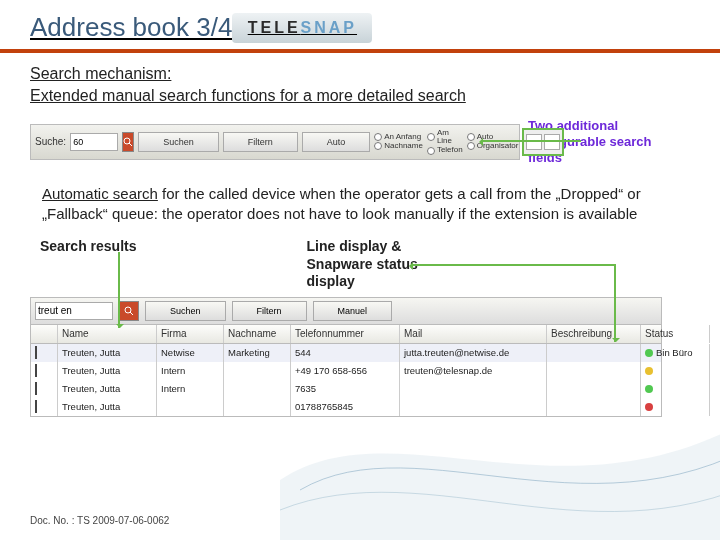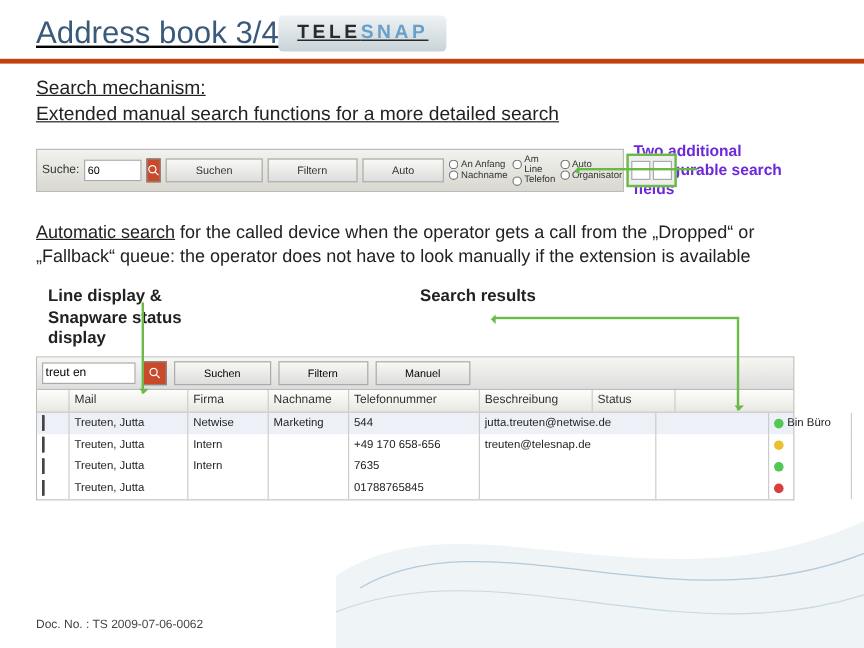--- a/index.html
+++ b/index.html
@@ -138,21 +138,21 @@
     font-weight: bold;
     color: #6d28d9;
     width: 150px;
     line-height: 1.25;
   }
   .row-tb1 { display:flex; align-items:flex-start; gap:8px; position:relative;}
   .para {
     font-size: 15px;
     color: #222;
     line-height: 1.35;
-    margin: 12px 0 14px 0;
+    margin: 12px 0 14px 12px;
   }
   .para .u { text-decoration: underline; }
   .labels-row {
     display: flex;
     gap: 170px;
     margin: 0 0 6px 10px;
   }
   .bold-label {
     font-size: 14px;
     font-weight: bold;
@@ -305,22 +305,22 @@
       <div class="callout-arrow1"></div>
     </div>
     <div class="callout1">Two additional configurable search fields</div>
   </div>
 
   <div class="para">
     <span class="u">Automatic search</span><span> for the called device when the operator gets a call from the „Dropped“ or „Fallback“ queue: the operator does not have to look manually if the extension is available</span>
   </div>
 
   <div class="labels-row">
+    <div class="bold-label">Search results</div>
     <div class="bold-label" style="width:140px">Line display &amp; Snapware status display</div>
-    <div class="bold-label">Search results</div>
   </div>
 
   <div class="table-wrap">
     <div class="arrow-down-1"></div>
     <div class="arrow-left-2">
       <div class="arrow-left-2-down"></div>
     </div>
 
     <div class="toolbar2">
       <input class="tb2-input" value="treut en" style="">
@@ -330,24 +330,25 @@
             <line x1="6" y1="6" x2="9" y2="9" stroke="#fff"></line>
           </svg>
       </div>
       <div class="tb-btn">Suchen</div>
       <div class="tb-btn">Filtern</div>
       <div class="tb-btn">Manuel</div>
     </div>
 
     <div class="table-head">
       <div class="c-icon"></div>
-      <div class="c-name">Mail</div>
+      <div class="c-name">Name</div>
       <div class="c-firma">Firma</div>
       <div class="c-abt">Nachname</div>
       <div class="c-num">Telefonnummer</div>
+      <div class="c-mail">Mail</div>
       <div class="c-besch">Beschreibung</div>
       <div class="c-status">Status</div>
     </div>
 
     <div id="rows-host">
         <div class="table-row tr-sel">
           <div class="c-icon"><span class="icon-phone"></span></div>
           <div class="c-name">Treuten, Jutta</div>
           <div class="c-firma">Netwise</div>
           <div class="c-abt">Marketing</div>

